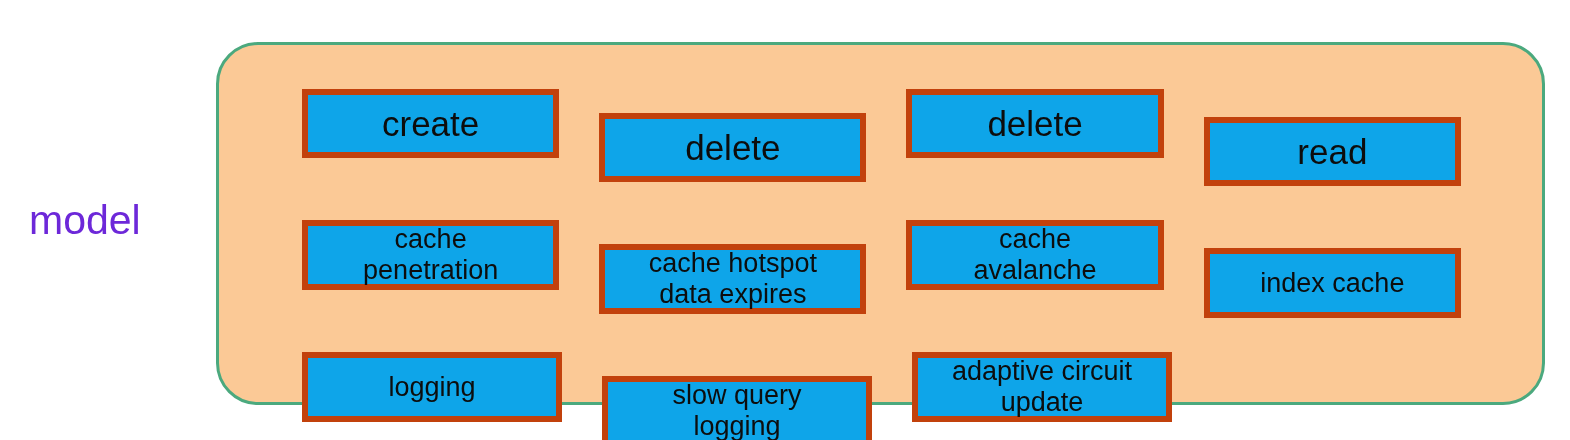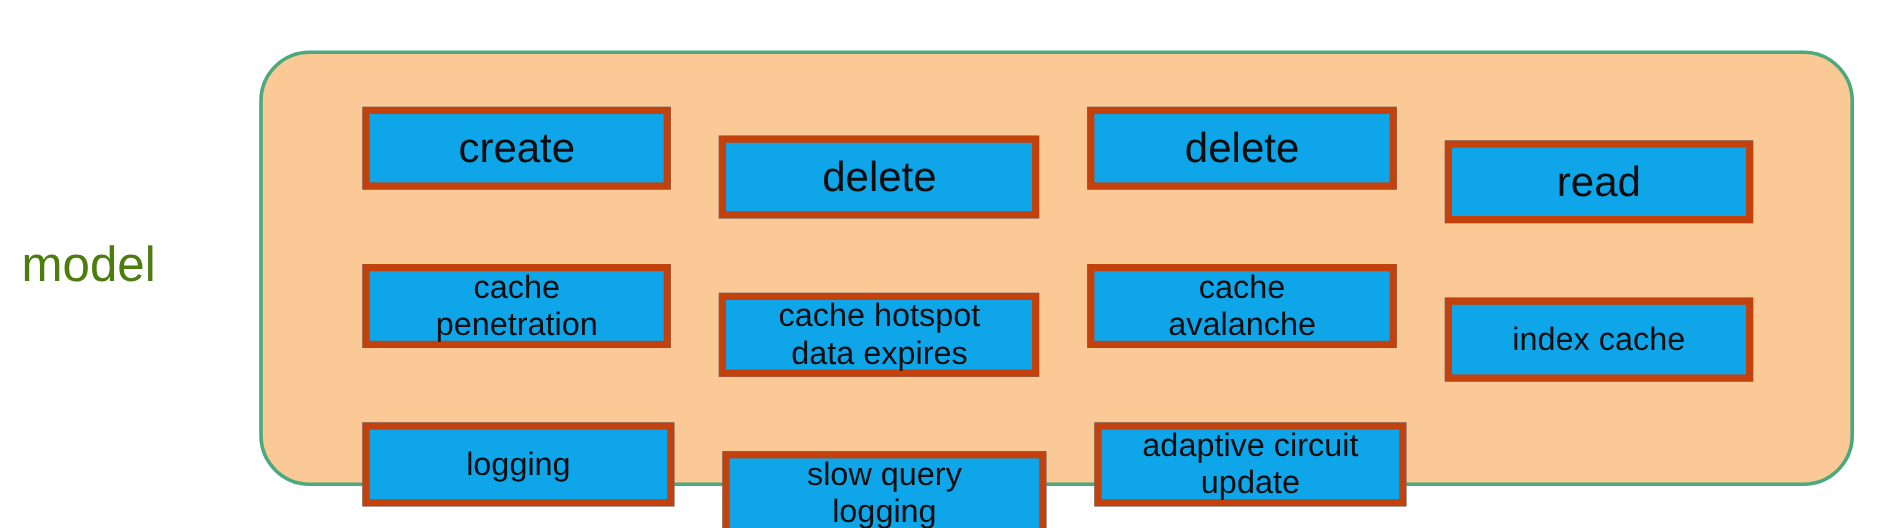--- a/index.html
+++ b/index.html
@@ -18,26 +18,26 @@
 
   #diagram-root {
     position: relative;
     width: 1570px;
     height: 440px;
   }
 
   
   .layer-label {
     position: absolute;
-    left: 18px;
+    left: 29px;
     top: 192px;
     width: 180px;
     font-size: 41px;
     line-height: 56px;
-    color: #4d7c0f;
+    color: #6d28d9;
     white-space: nowrap;
     font-weight: 400;
   }
 
   
   .group-container {
     position: absolute;
     left: 216px;
     top: 42px;
     width: 1329px;

